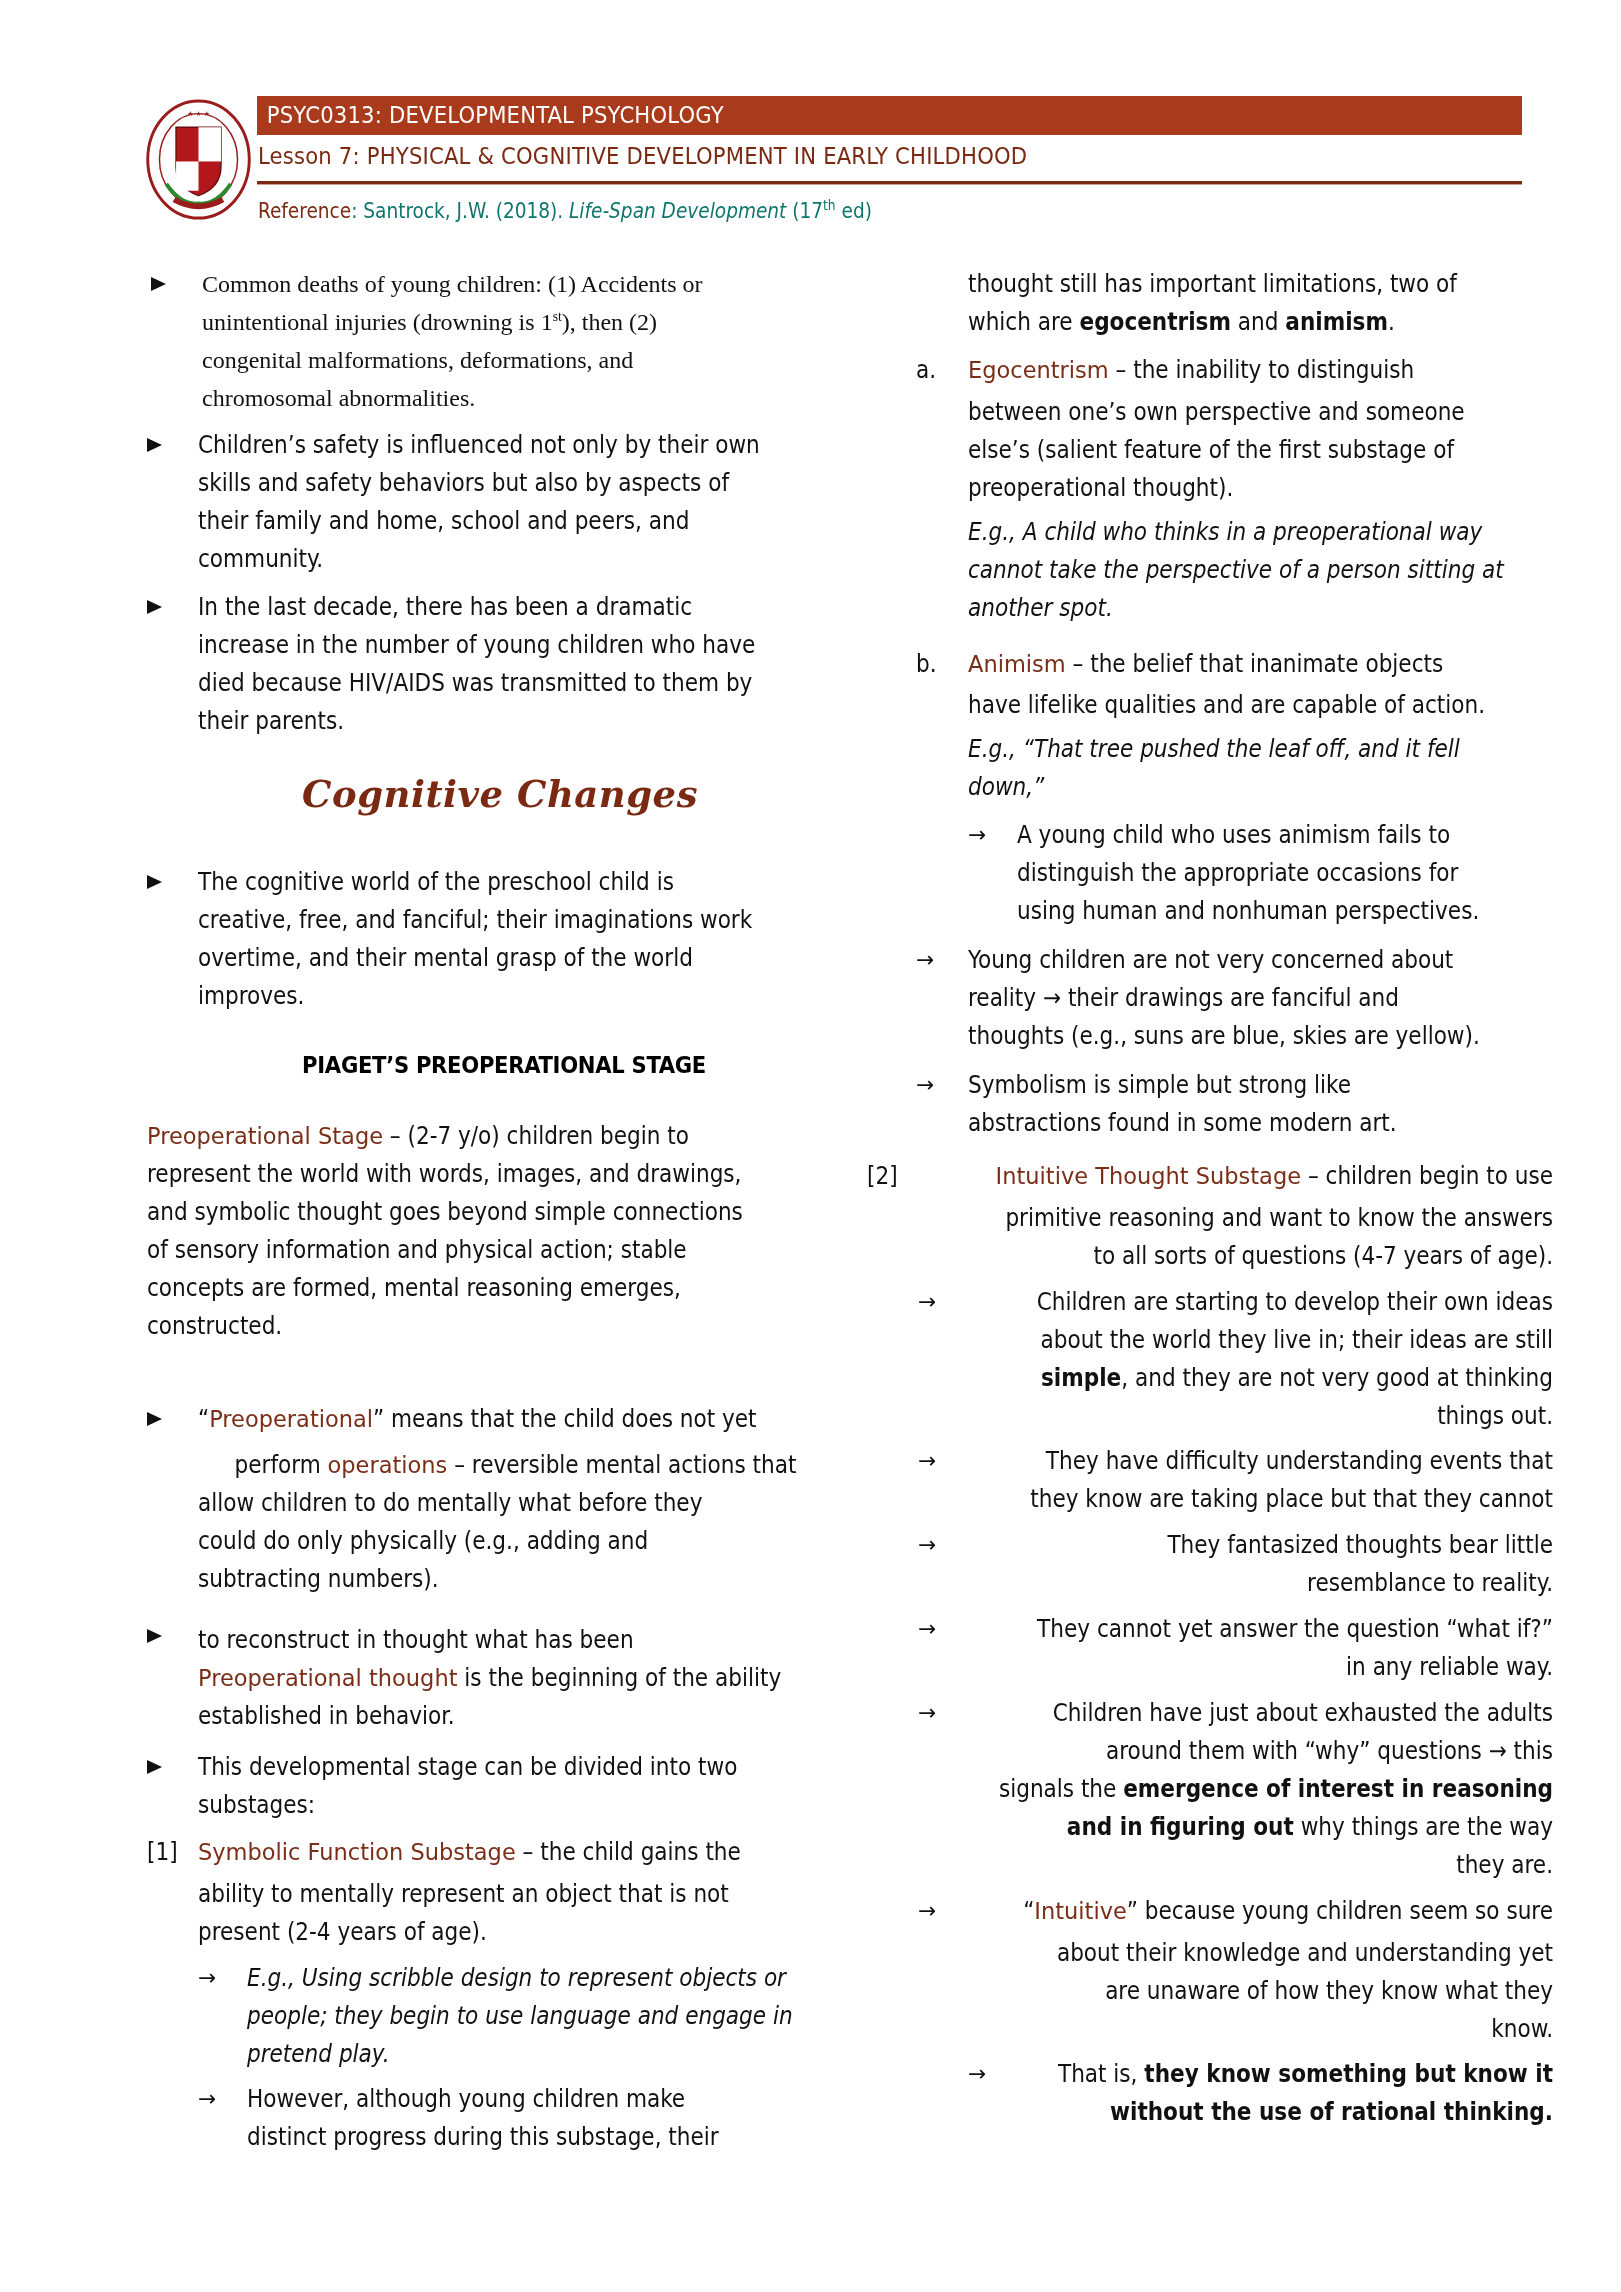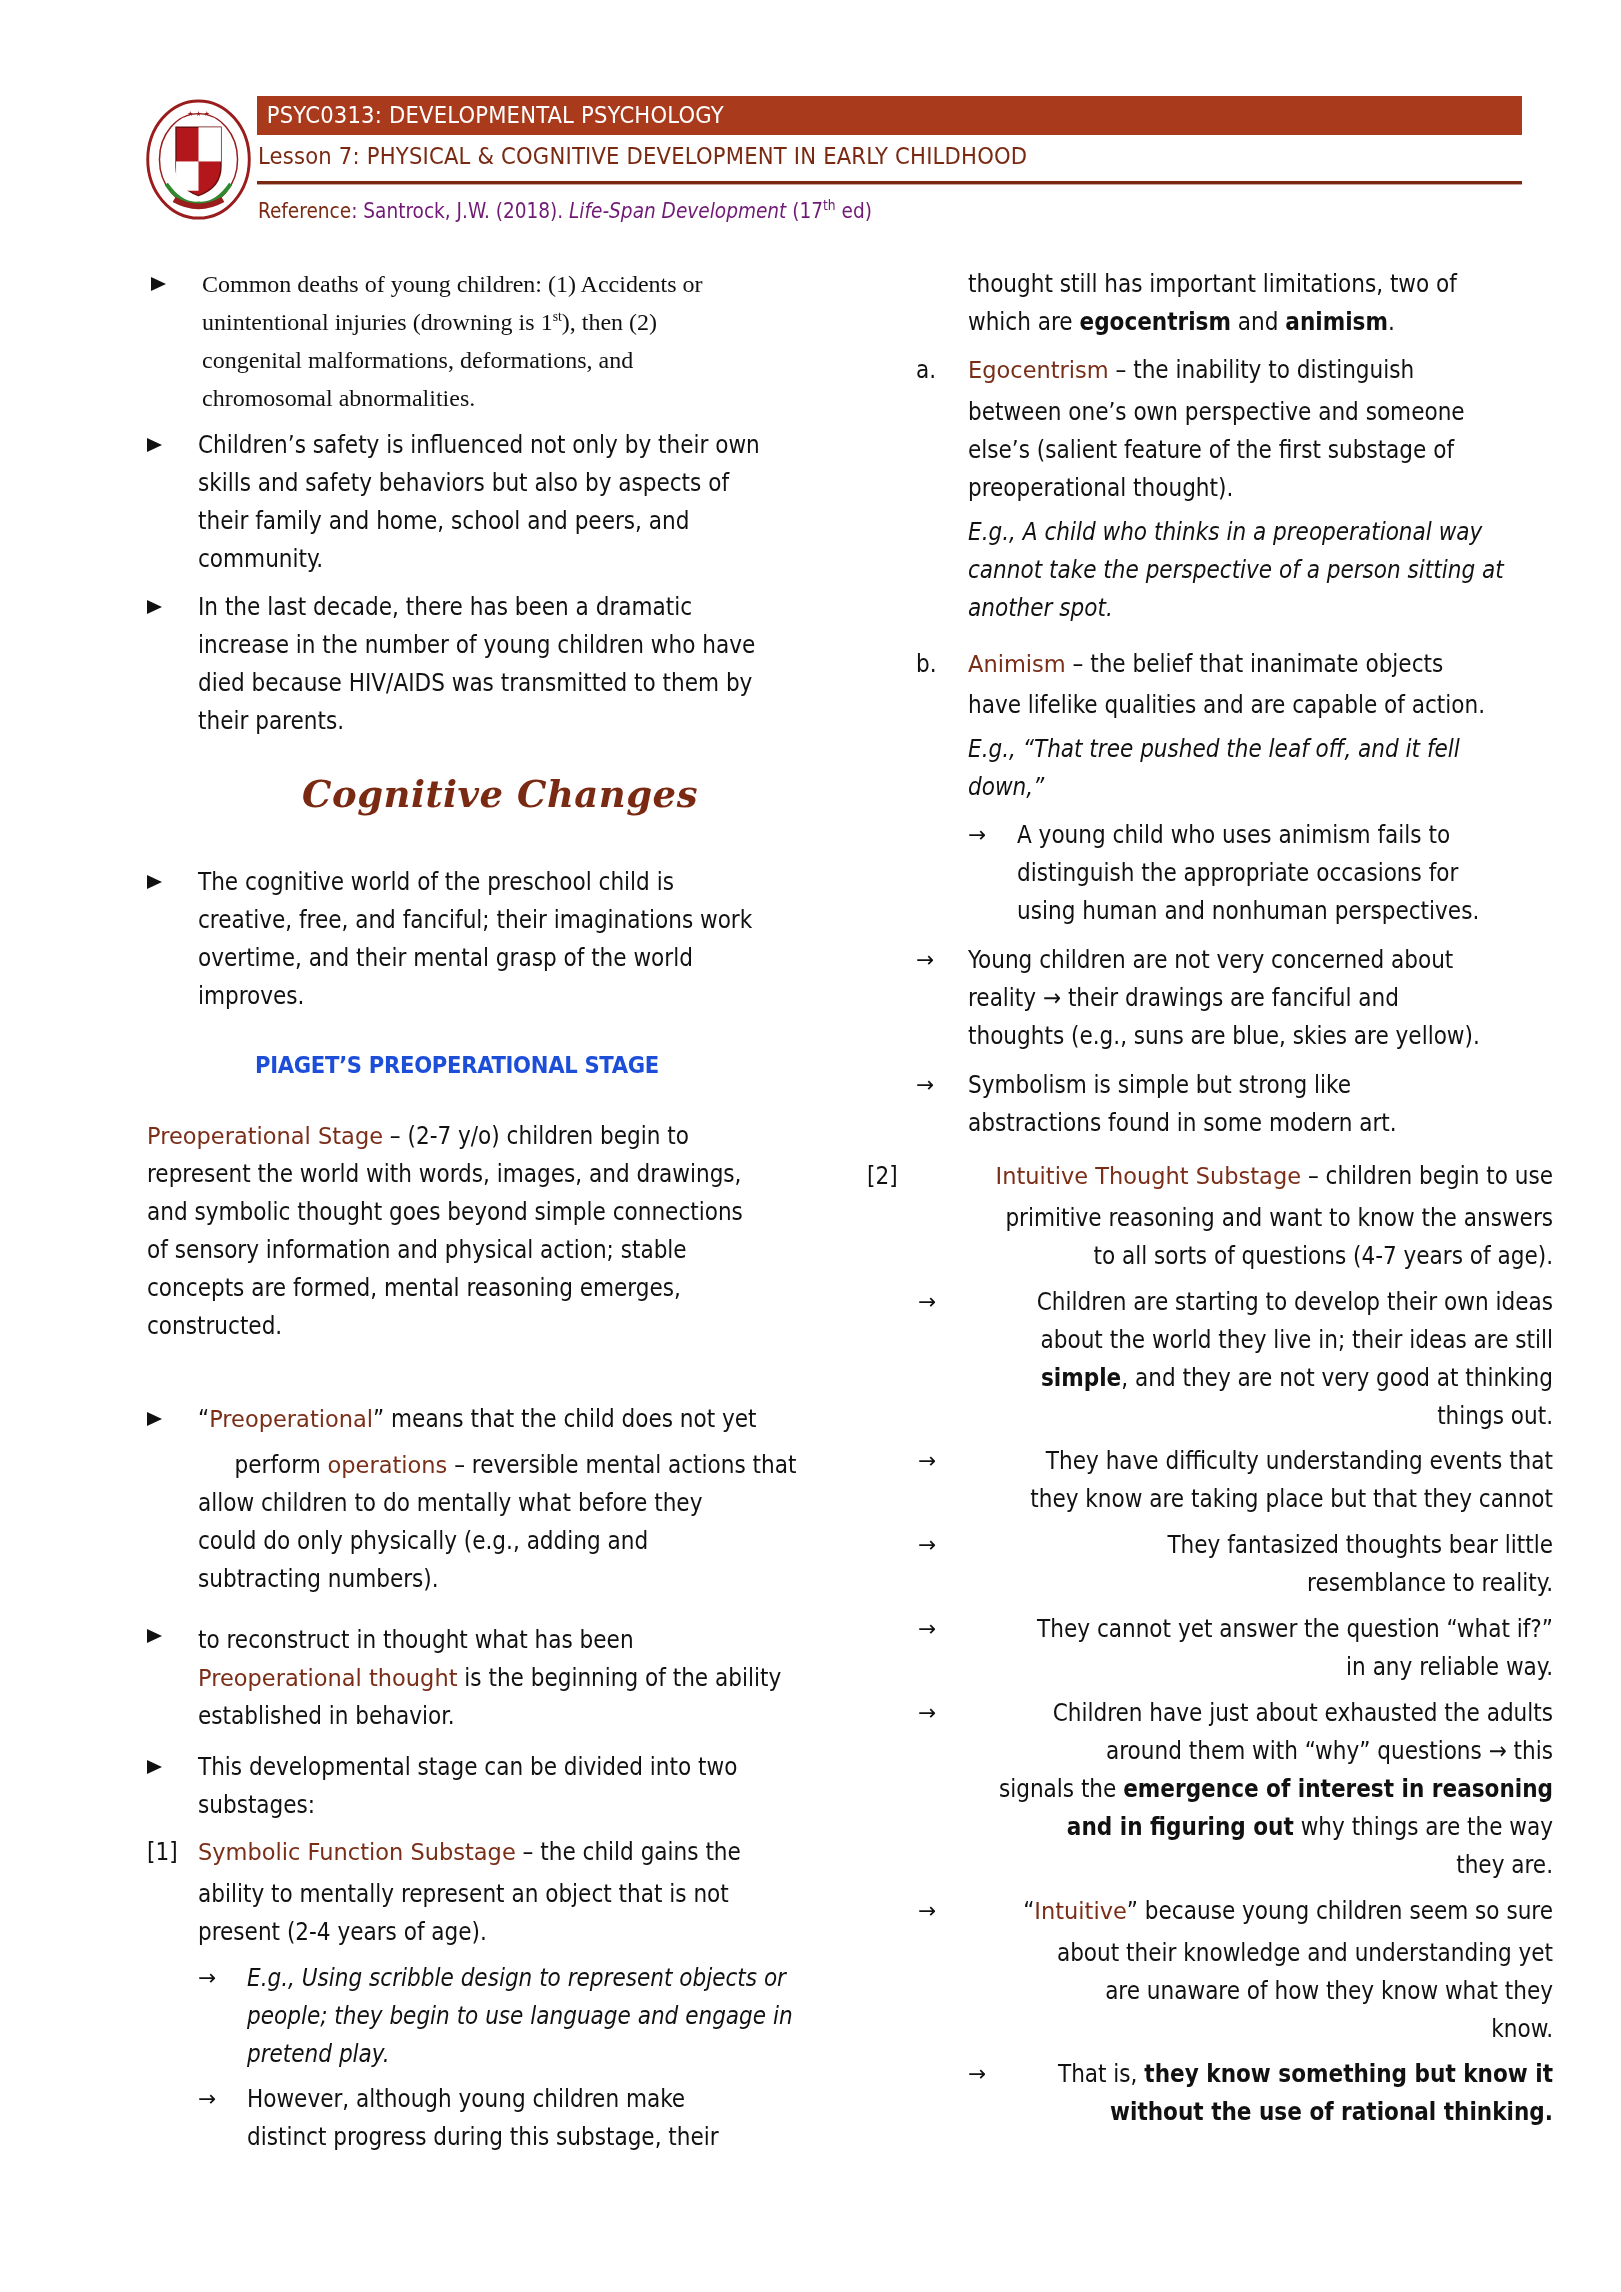--- a/index.html
+++ b/index.html
@@ -10,38 +10,38 @@
   
   .logo { position:absolute; left:137px; top:98px; width:123px; height:123px; }
   .course-bar { position:absolute; left:257px; top:96px; width:1265px; height:39px;
                 background:#A93A1B; color:#fff; font-size:23.5px; line-height:39px;
                 padding-left:9.8px; box-sizing:border-box; letter-spacing:0.2px; }
   .lesson-title { position:absolute; left:258px; top:142px; font-size:23.5px; color:#7A2A12;
                   letter-spacing:0.2px; }
   .header-rule { position:absolute; left:257px; top:181px; width:1265px; height:2.9px;
                  background:#7A2A12; border-bottom:1px solid #c9a295; }
   .reference { position:absolute; left:258px; top:199px; font-size:20.6px; color:#7A2A12; }
-  .reference .plain { color:#701a75; }
+  .reference .plain { color:#0f766e; }
   .reference i { font-style:italic; }
 
   
   .col { position:absolute; font-size:24px; line-height:38px; }
   .blk { position:absolute; }
   .row { position:relative; }
   .mk { position:absolute; left:0; top:0; }
   .tx { display:block; }
   .accent { color:#7A2E18; font-family:"DejaVu Sans", sans-serif; font-size:22.5px; }
   b { font-weight:bold; }
   i.eg { font-style:italic; }
   .heading-script { position:absolute; left:294px; top:772px; width:412px; text-align:center;
                     font-family:"DejaVu Serif", serif; font-style:italic; font-weight:bold;
                     font-size:37px; color:#7A2A12; letter-spacing:0.5px; }
-  .subheading { position:absolute; left:255px; top:1051px; width:451px; text-align:left;
+  .subheading { position:absolute; left:255px; top:1051px; width:451px; text-align:right;
                 font-family:"DejaVu Sans Condensed","DejaVu Sans", sans-serif; font-weight:bold;
-                font-size:23.5px; color:#1d4ed8; letter-spacing:-0.3px; }
+                font-size:23.5px; color:#000000; letter-spacing:-0.3px; }
   .tri { display:inline-block; width:0; height:0; border-top:7.8px solid transparent;
          border-bottom:7.8px solid transparent; border-left:15.7px solid #111; margin-top:11.8px; }
   .arrow { font-family:"DejaVu Sans", sans-serif; font-size:21.6px; }
   sup { font-size:13.7px; line-height:0; }
 </style>
 </head>
 <body>
 
 <div class="page">
 

